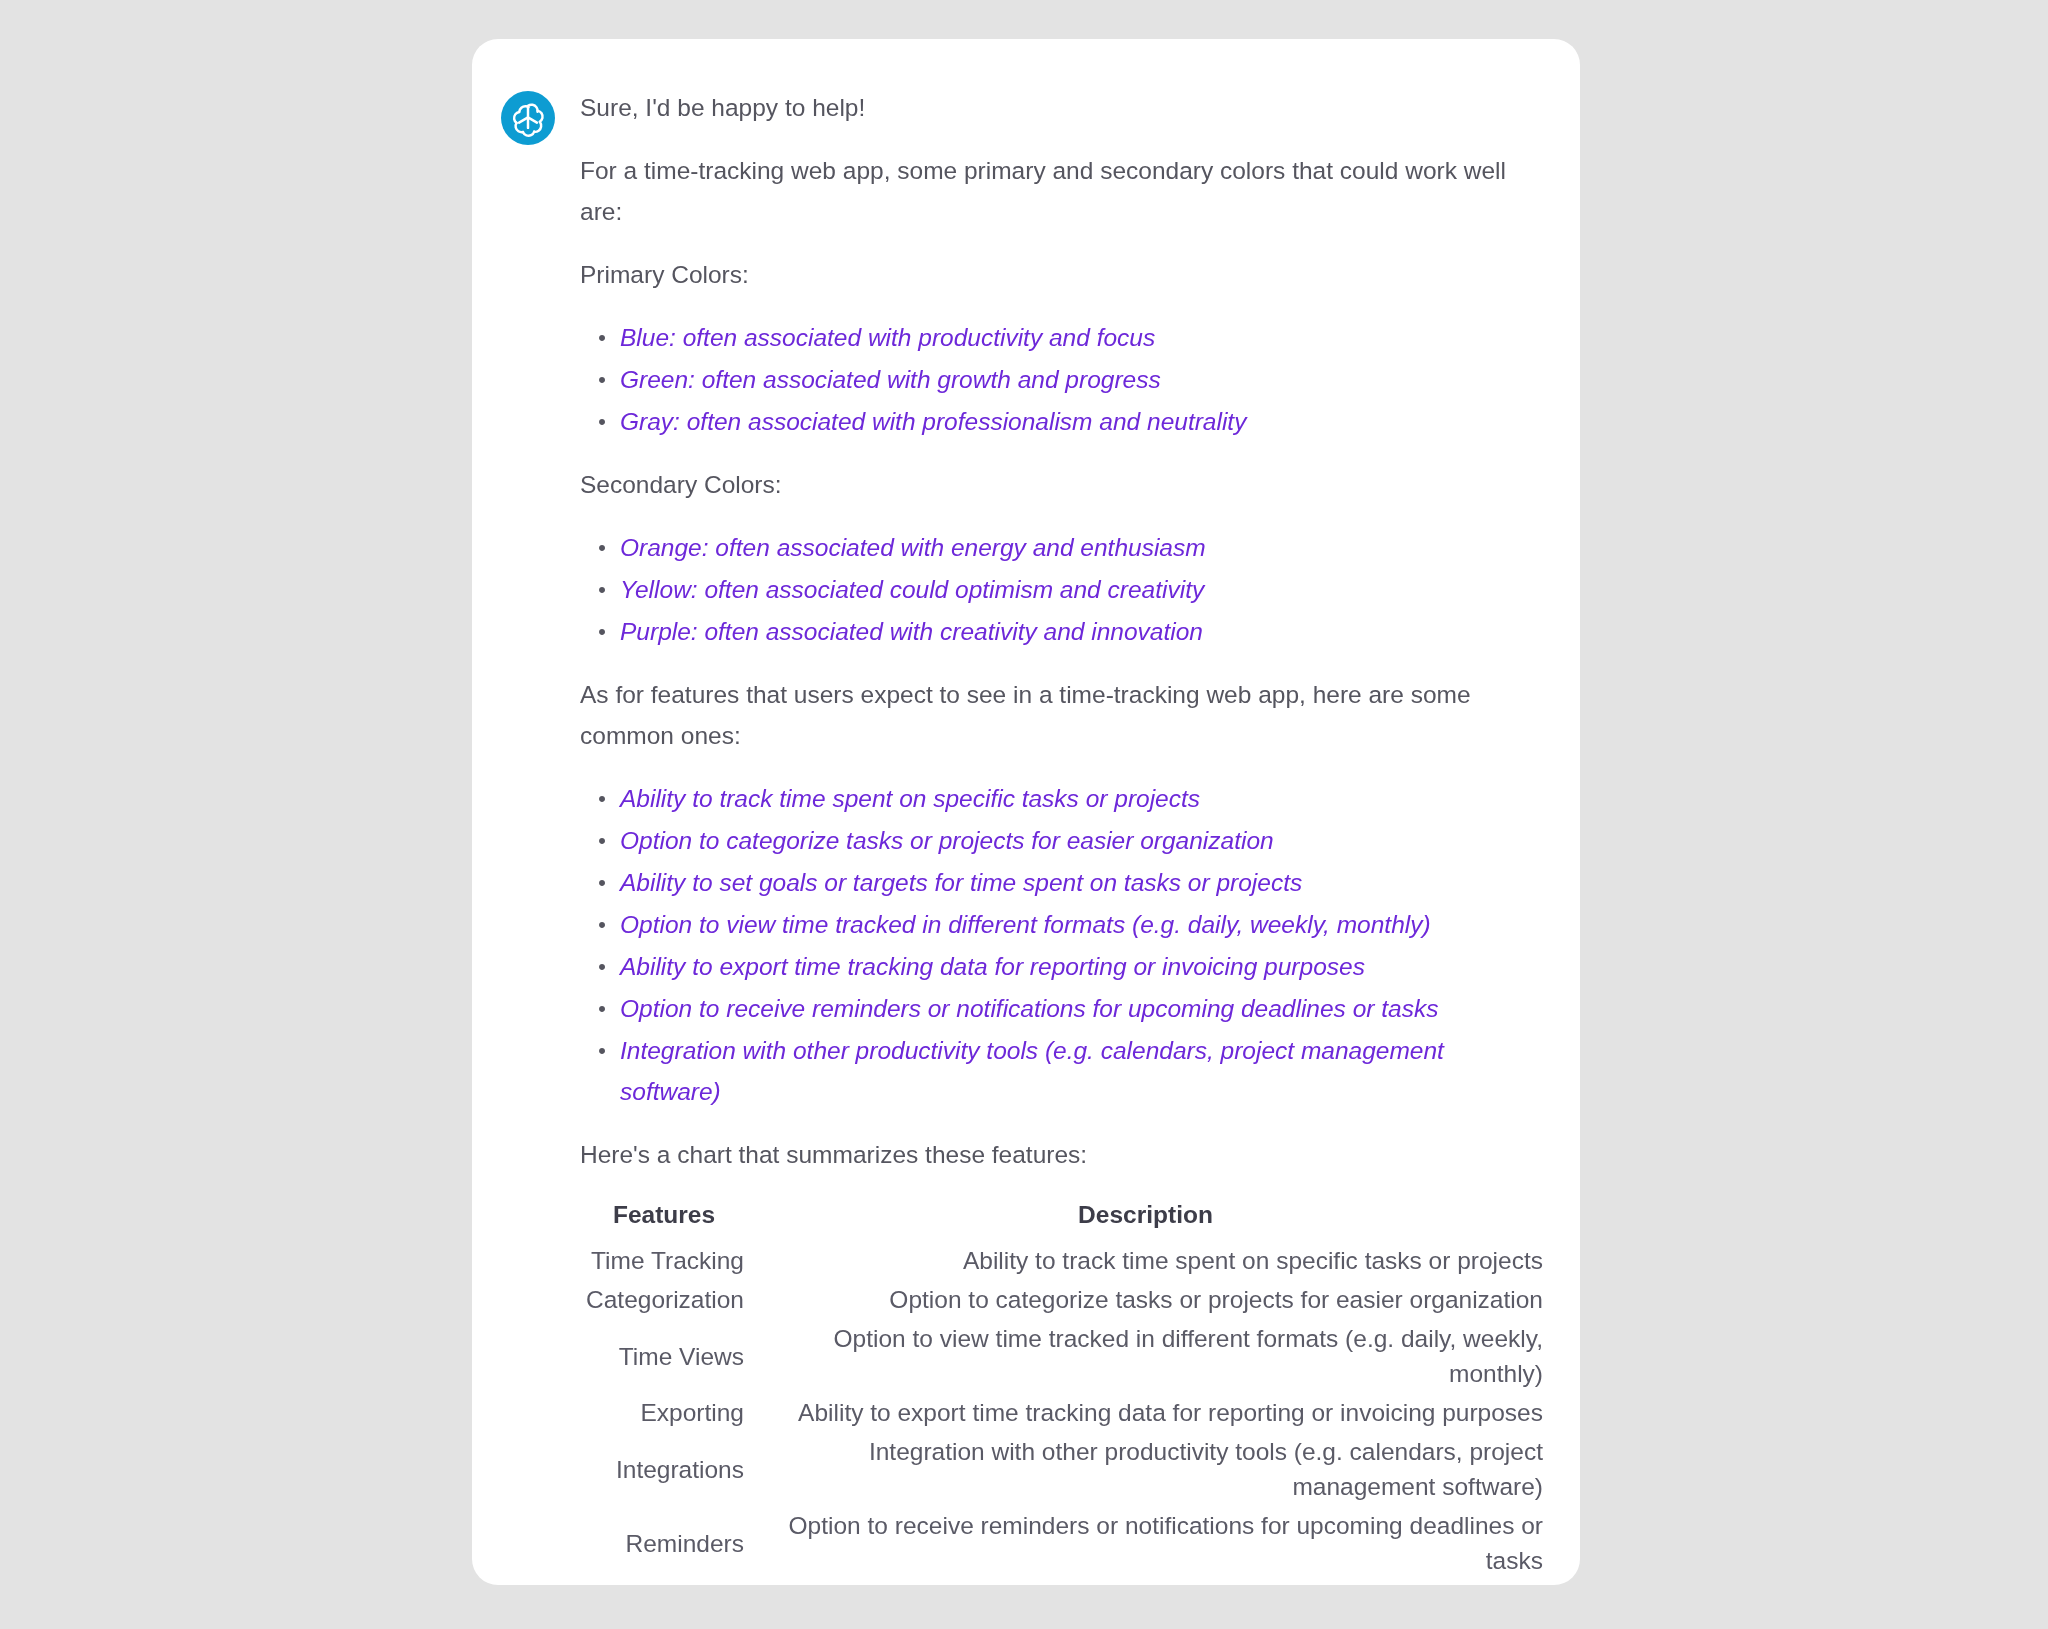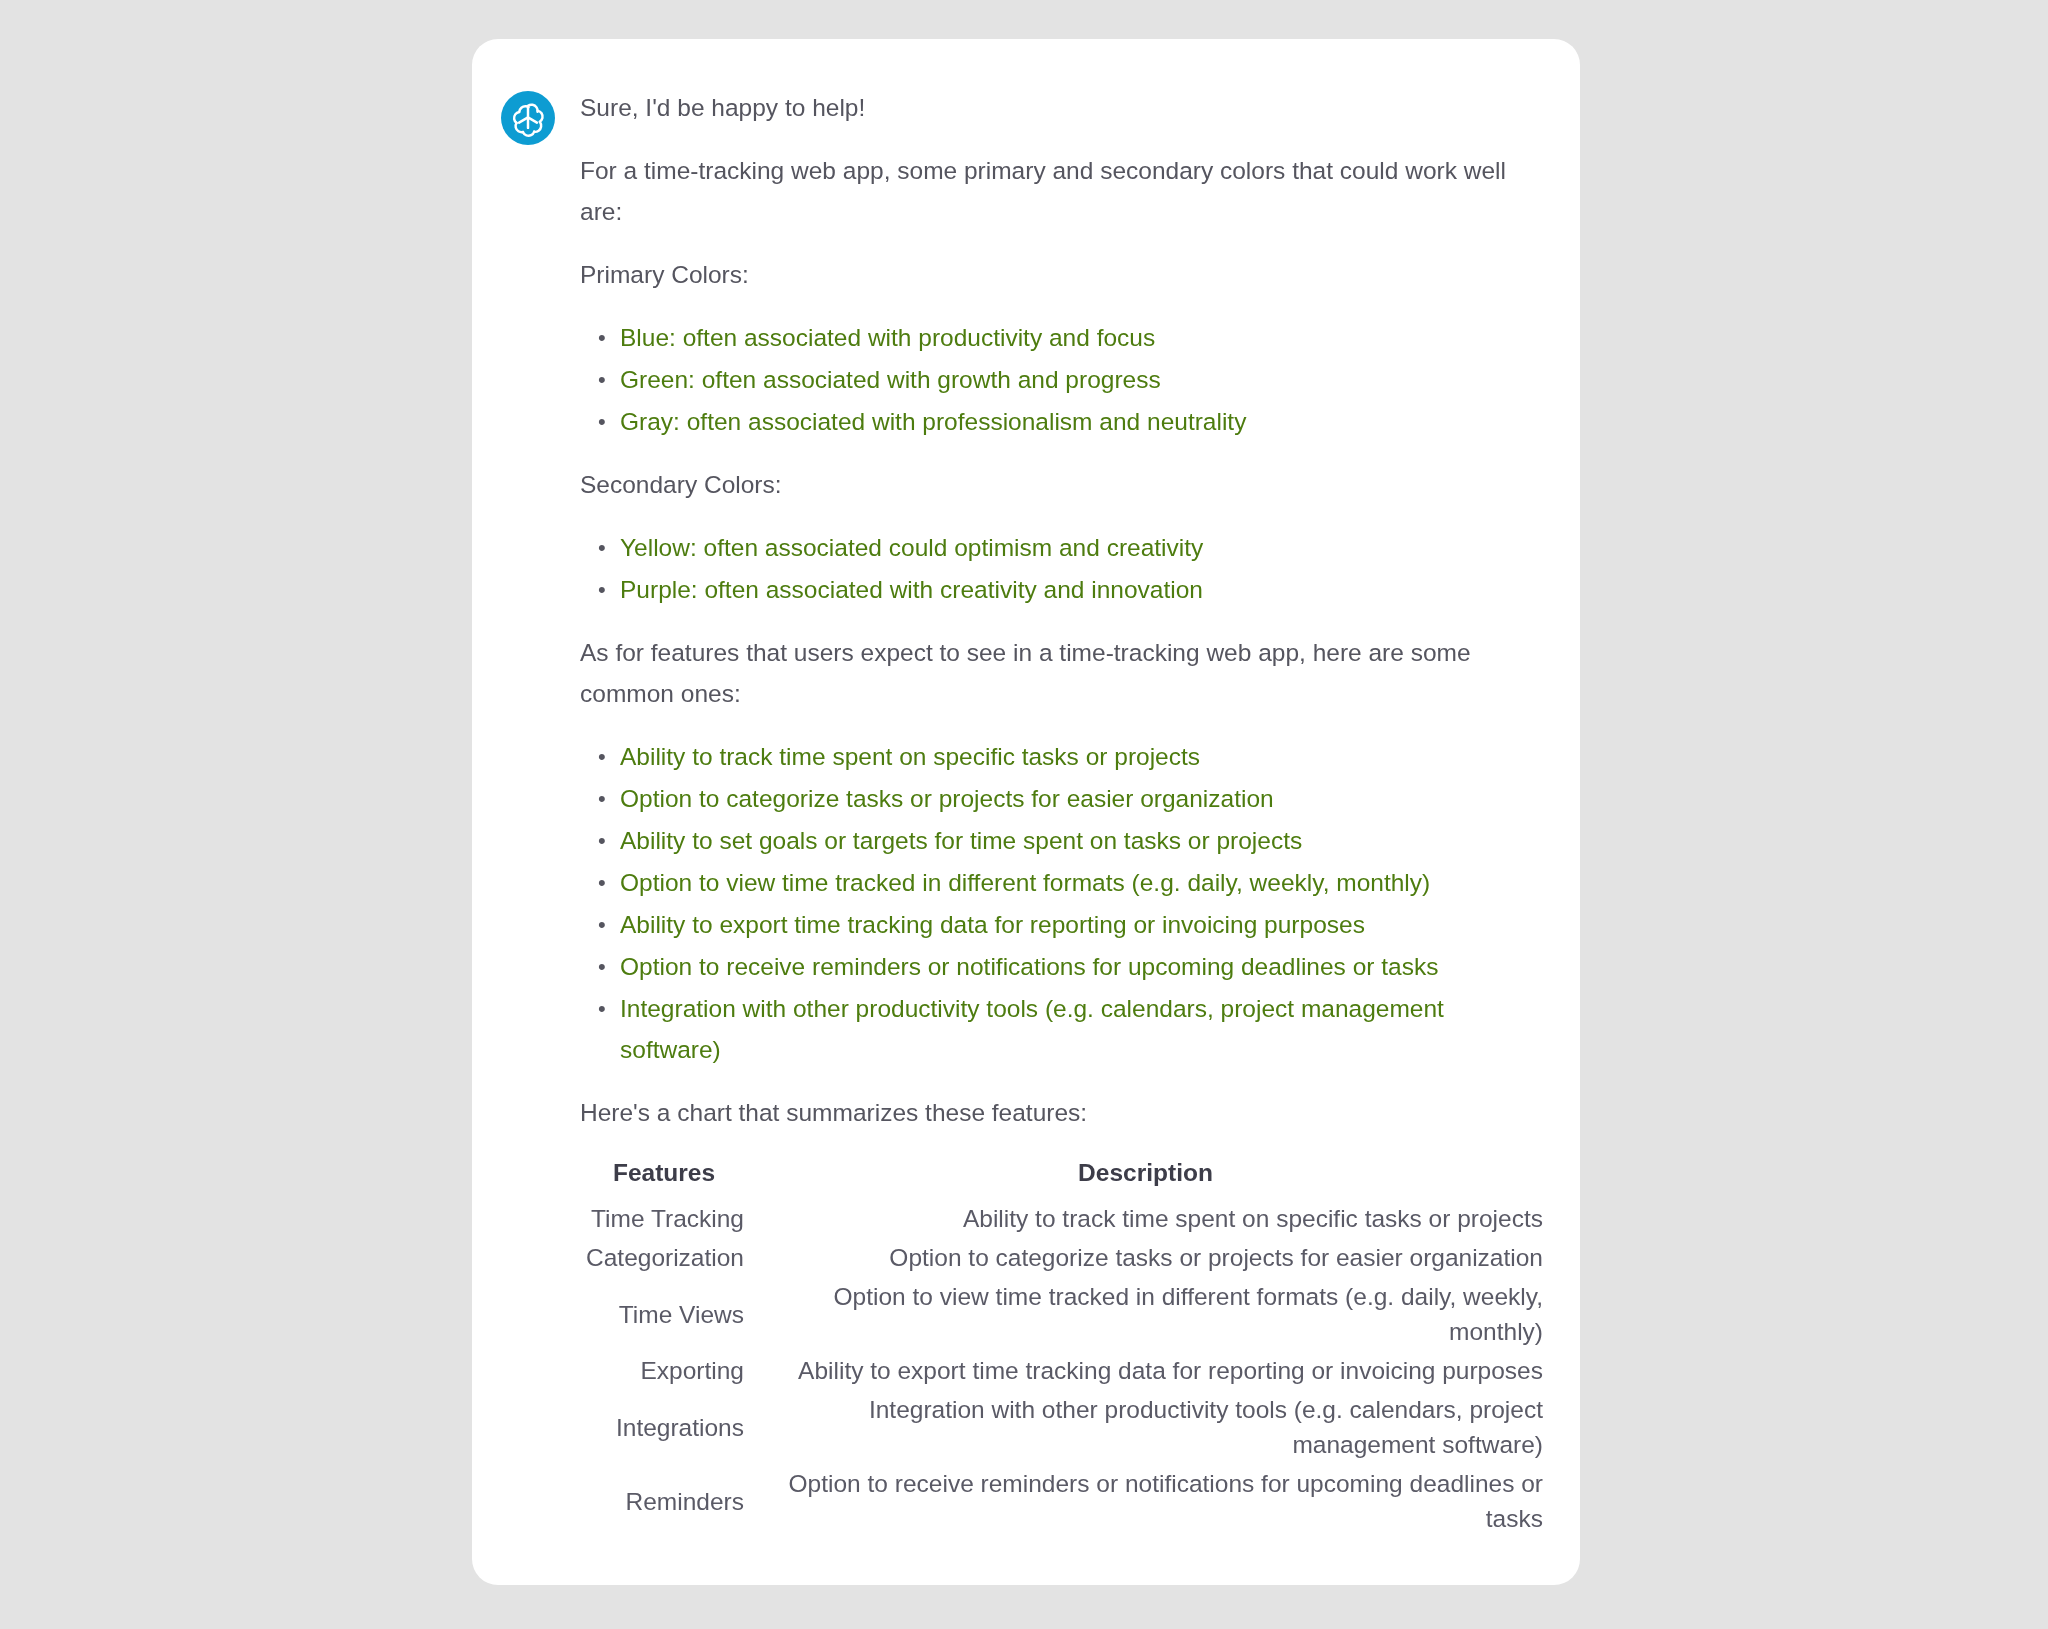--- a/index.html
+++ b/index.html
@@ -74,21 +74,22 @@
 
   .msg-body ul {
     margin: 0 0 22px 0;
     padding-left: 40px;
     list-style: none;
   }
   .msg-body ul li {
     position: relative;
     margin: 0 0 1px 0;
     padding-left: 0;
-    color: #4d7c0f;
+    color: #6d28d9;
+    font-style: italic;
   }
   .msg-body ul li::before {
     content: "•";
     position: absolute;
     left: -22px;
     top: 0;
     color: #55555f;
     font-size: 22px;
     line-height: 41px;
   }
@@ -165,20 +166,21 @@
 
         <ul>
           <li>Blue: often associated with productivity and focus</li>
           <li>Green: often associated with growth and progress</li>
           <li>Gray: often associated with professionalism and neutrality</li>
         </ul>
 
         <p>Secondary Colors:</p>
 
         <ul>
+          <li>Orange: often associated with energy and enthusiasm</li>
           <li>Yellow: often associated could optimism and creativity</li>
           <li>Purple: often associated with creativity and innovation</li>
         </ul>
 
         <p>As for features that users expect to see in a time-tracking web app, here are some common ones:</p>
 
         <ul>
           <li>Ability to track time spent on specific tasks or projects</li>
           <li>Option to categorize tasks or projects for easier organization</li>
           <li>Ability to set goals or targets for time spent on tasks or projects</li>

